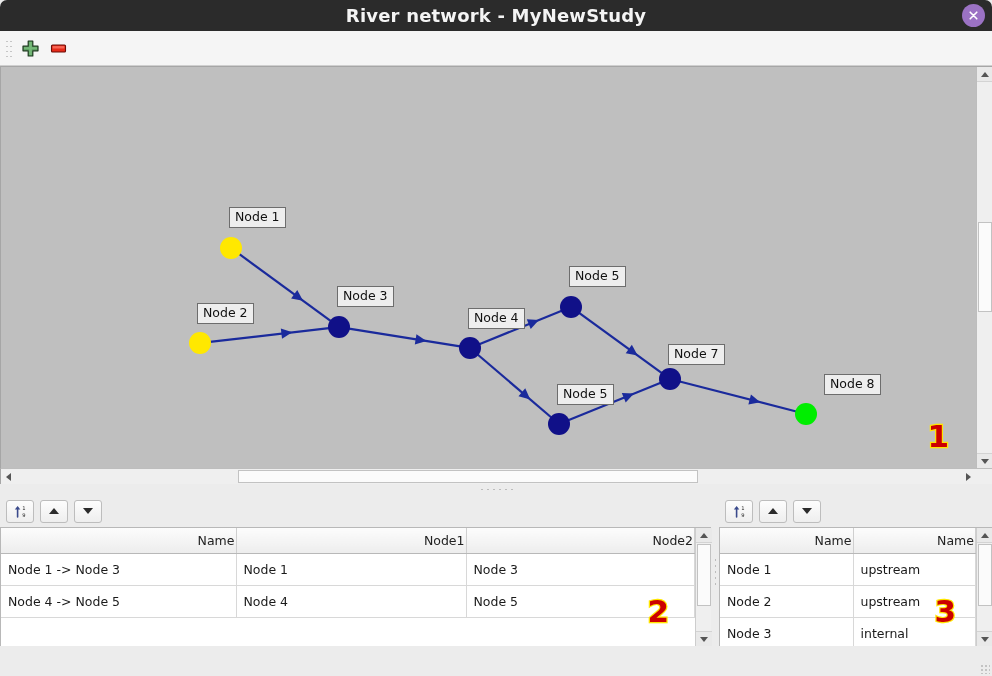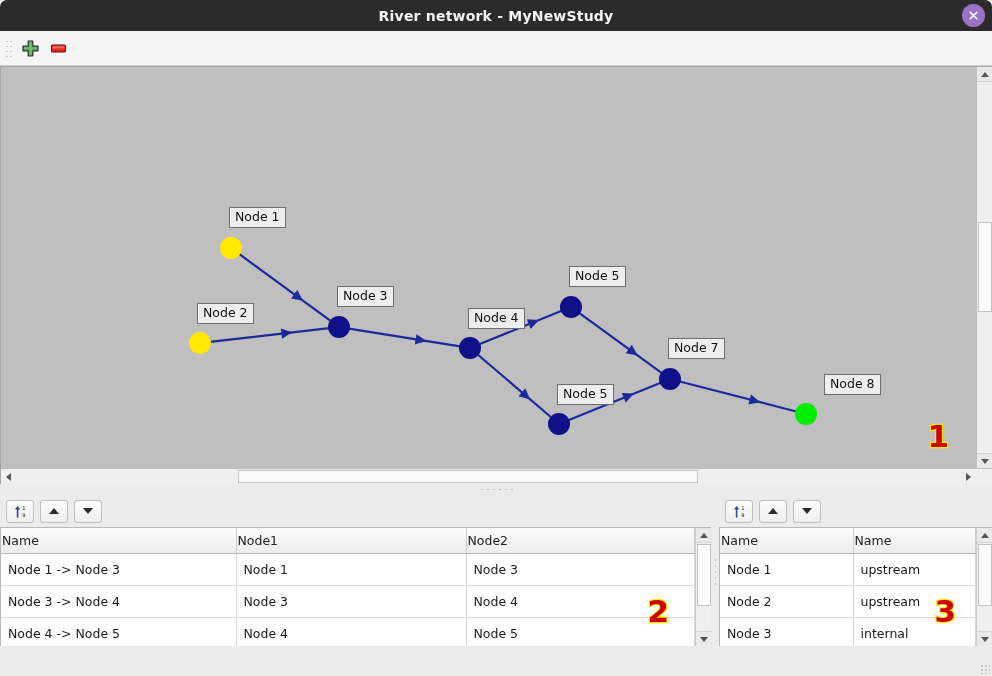--- a/index.html
+++ b/index.html
@@ -25,21 +25,21 @@
     background: #2b2b2b;
     color: #f2f2f2;
     display: flex;
     align-items: center;
     justify-content: center;
     flex: none;
     border-top-left-radius: 7px;
     border-top-right-radius: 7px;
   }
   .titlebar-text {
-    font-size: 14px;
+    font-size: 18px;
     font-weight: bold;
     letter-spacing: 0.2px;
     color: #f4f4f4;
   }
   .close-btn {
     position: absolute;
     right: 7px; top: 4px;
     width: 23px; height: 23px;
     border-radius: 50%;
     background: #9b72c4;
@@ -240,21 +240,21 @@
     color: #1a1a1a;
   }
   table.grid th {
     height: 25px;
     background: linear-gradient(#fcfcfc, #ededed);
     border-right: 1px solid #cfcfcf;
     border-bottom: 1px solid #b8b8b8;
     font-weight: normal;
     font-size: 12.5px;
     color: #222;
-    text-align: left;
+    text-align: right;
     cursor: pointer;
   }
   table.grid td {
     height: 30px;
     border-right: 1px solid #d8d8d8;
     border-bottom: 1px solid #d8d8d8;
     padding: 8px 7px;
     background: #ffffff;
     white-space: nowrap;
     overflow: hidden;
@@ -352,21 +352,21 @@
             <circle cx="805" cy="347" r="11" fill="#00ee00"></circle>
           </g>
       </svg>
       <div id="label-layer">
           <div class="node-label" style="left: 228px; top: 140px;">Node 1</div>
           <div class="node-label" style="left: 196px; top: 236px;">Node 2</div>
           <div class="node-label" style="left: 336px; top: 219px;">Node 3</div>
           <div class="node-label" style="left: 467px; top: 241px;">Node 4</div>
           <div class="node-label" style="left: 568px; top: 199px;">Node 5</div>
           <div class="node-label" style="left: 556px; top: 317px;">Node 5</div>
-          <div class="node-label" style="left: 667px; top: 271px; text-align: right;">Node 7</div>
+          <div class="node-label" style="left: 667px; top: 277px; text-align: right;">Node 7</div>
           <div class="node-label" style="left: 823px; top: 307px;">Node 8</div>
         </div>
       <div class="panel-num" style="right:27px; bottom:14px;">1</div>
     </div>
 
     <div class="vsb">
       <div class="arrow-up">
           <div class="tri tri-up"></div>
         </div>
       <div class="thumb" style="top:155px; height:90px;"></div>
@@ -426,25 +426,20 @@
                   <th>Node2</th>
                 </tr>
               </thead>
             <tbody id="reaches-body">
                 <tr>
                   <td>Node 1 -&gt; Node 3</td>
                   <td>Node 1</td>
                   <td>Node 3</td>
                 </tr>
                 <tr>
-                  <td>Node 3 -&gt; Node 4</td>
-                  <td>Node 3</td>
-                  <td>Node 4</td>
-                </tr>
-                <tr>
                   <td>Node 4 -&gt; Node 5</td>
                   <td>Node 4</td>
                   <td>Node 5</td>
                 </tr>
               </tbody>
           </table>
         </div>
         <div class="vsb" style="border-left:1px solid #cdcdcd;">
           <div class="arrow-up">
               <div class="tri tri-up"></div>

